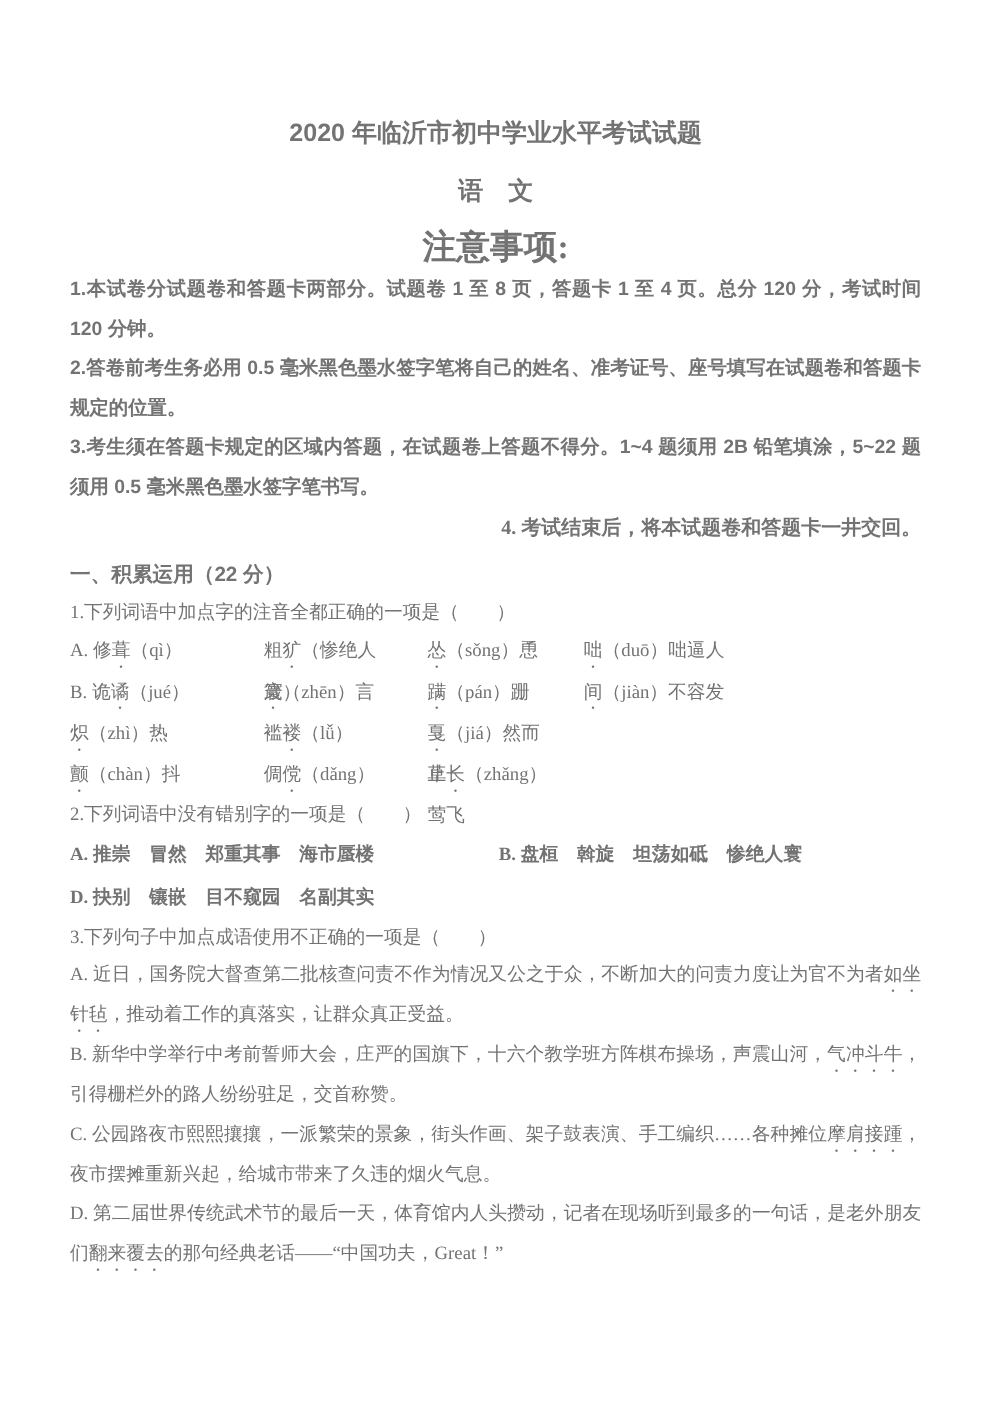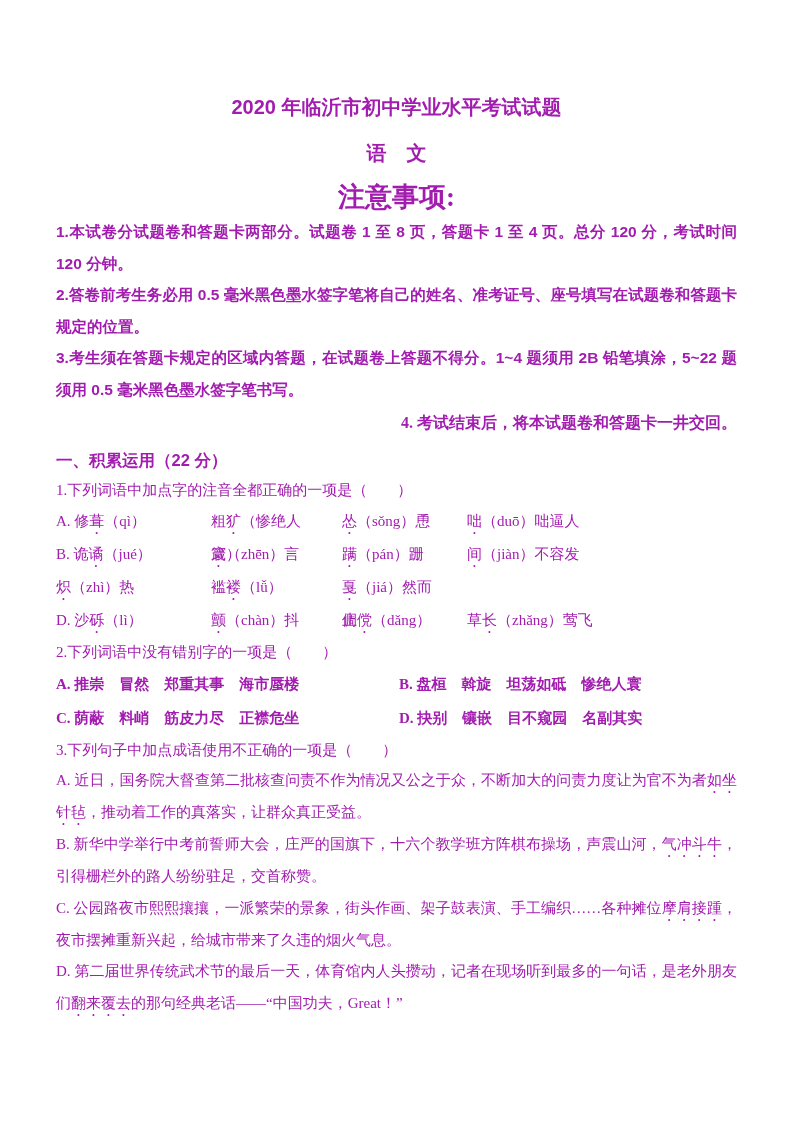--- a/index.html
+++ b/index.html
@@ -3,21 +3,21 @@
 <meta charset="utf-8">
 <style>
   html, body { margin: 0; padding: 0; background: #ffffff; }
   .page {
     position: relative;
     width: 793px;
     height: 1122px;
     box-sizing: border-box;
     padding: 94px 56px 0 56px;
     background: #ffffff;
-    color: #a21caf;
+    color: #737373;
     font-family: "Liberation Serif", "DejaVu Serif", serif;
     overflow: hidden;
   }
   .doc-title {
     text-align: center;
     font-family: "Liberation Sans", "DejaVu Sans", sans-serif;
     font-weight: bold;
     font-size: 20px;
     line-height: 26px;
     margin: 0 0 18px 0;
@@ -122,32 +122,30 @@
     <span><span class="em-dot">箴</span><span>（zhēn）言</span></span>
     <span><span class="em-dot">蹒</span><span>（pán）跚</span></span>
     <span><span class="em-dot">间</span><span>（jiàn）不容发</span></span>
   </div>
   <div class="q1-row">
     <span><span class="em-dot">炽</span><span>（zhì）热</span></span>
     <span><span>褴</span><span class="em-dot">褛</span><span>（lǚ）</span></span>
     <span><span class="em-dot">戛</span><span>（jiá）然而止</span></span>
   </div>
   <div class="q1-row">
-    <span><span>D. 沙</span><span class="em-dot">砾</span><span>（lì）</span></span>
     <span><span class="em-dot">颤</span><span>（chàn）抖</span></span>
     <span><span>倜</span><span class="em-dot">傥</span><span>（dǎng）</span></span>
     <span><span>草</span><span class="em-dot">长</span><span>（zhǎng）莺飞</span></span>
   </div>
 
   <p class="stem">2.下列词语中没有错别字的一项是（　　）</p>
 
   <div class="q2-grid">
     <span>A. 推崇　冒然　郑重其事　海市蜃楼</span>
     <span>B. 盘桓　斡旋　坦荡如砥　惨绝人寰</span>
-    <span>C. 荫蔽　料峭　筋皮力尽　正襟危坐</span>
     <span>D. 抉别　镶嵌　目不窥园　名副其实</span>
   </div>
 
   <p class="stem">3.下列句子中加点成语使用不正确的一项是（　　）</p>
 
   <p class="q3-para"><span>A. 近日，国务院大督查第二批核查问责不作为情况又公之于众，不断加大的问责力度让为官不为者</span><span class="em-dot">如坐针毡</span><span>，推动着工作的真落实，让群众真正受益。</span></p>
   <p class="q3-para"><span>B. 新华中学举行中考前誓师大会，庄严的国旗下，十六个教学班方阵棋布操场，声震山河，</span><span class="em-dot">气冲斗牛</span><span>，引得栅栏外的路人纷纷驻足，交首称赞。</span></p>
   <p class="q3-para"><span>C. 公园路夜市熙熙攘攘，一派繁荣的景象，街头作画、架子鼓表演、手工编织……各种摊位</span><span class="em-dot">摩肩接踵</span><span>，夜市摆摊重新兴起，给城市带来了久违的烟火气息。</span></p>
   <p class="q3-para"><span>D. 第二届世界传统武术节的最后一天，体育馆内人头攒动，记者在现场听到最多的一句话，是老外朋友们</span><span class="em-dot">翻来覆去</span><span>的那句经典老话——“中国功夫，Great！”</span></p>
 

